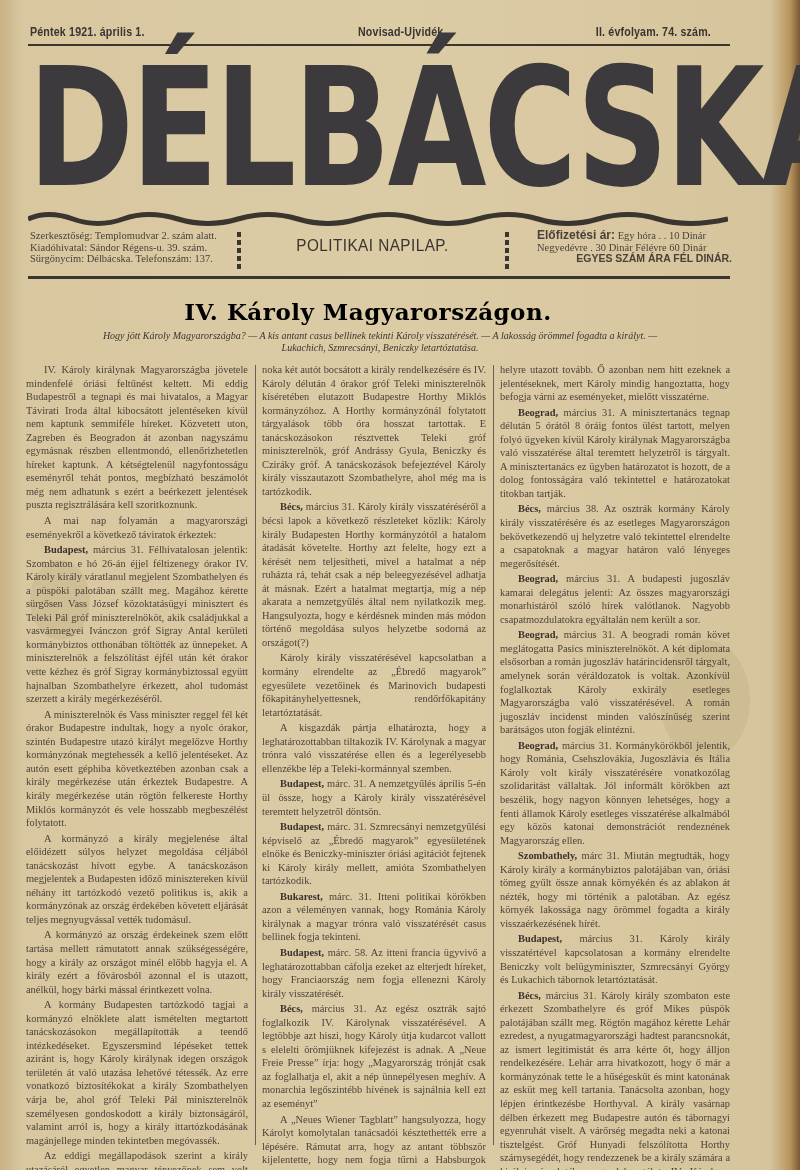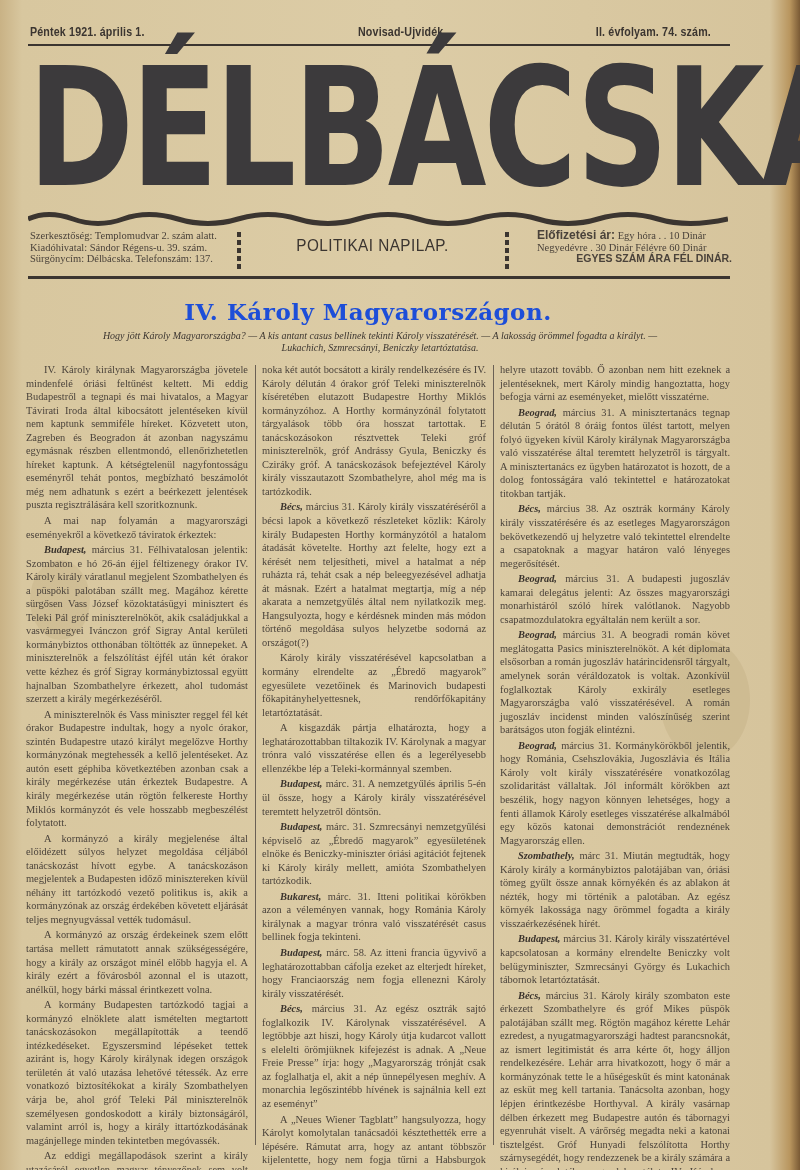--- a/index.html
+++ b/index.html
@@ -20,27 +20,27 @@
   .wave { position:absolute; top:210px; left:28px; width:700px; height:18px; }
   .infoblock { position:absolute; top:230px; font-size:10.5px; line-height:11.5px; color:#4a423a; }
   .infoL { left:30px; width:210px; }
   .infoR { left:537px; width:195px; }
   .infoR .b { font-weight:bold; font-family:"Liberation Sans", sans-serif; font-size:12px; }
   .center-title { position:absolute; top:236px; left:255px; width:235px; text-align:center;
     font-family:"Liberation Sans", sans-serif; font-size:17px; color:#3b3530; letter-spacing:0.5px; transform:scaleX(0.9); }
   .dots { position:absolute; top:232px; width:4px; }
   .dots i { display:block; width:4px; height:5px; background:#3b3530; margin-bottom:3px; }
   .headline { position:absolute; top:298px; left:0; width:736px; text-align:center;
-    font-family:"DejaVu Serif", serif; font-weight:bold; font-size:23px; color:#1d4ed8; letter-spacing:0.5px; }
+    font-family:"DejaVu Serif", serif; font-weight:bold; font-size:23px; color:#000000; letter-spacing:0.5px; }
   .subhead { position:absolute; top:330px; left:30px; width:700px; text-align:center;
     font-style:italic; font-size:10px; line-height:12px; color:#3b3530; }
   .col { position:absolute; top:363px; font-size:10.4px; line-height:13.55px; text-align:justify; color:#4b433b; }
   .col p { margin:0 0 2px 0; text-indent:18px; }
   .col p.nf { text-indent:0; }
-  .col b.pl { font-style:italic; font-weight:bold; color:#3a332c; }
+  .col b.pl { font-weight:bold; color:#3a332c; }
   .c1 { left:26px; width:222px; }
   .c2 { left:262px; width:224px; }
   .c3 { left:500px; width:230px; }
   .vsep { position:absolute; top:365px; width:1px; height:780px; background:#6a6055; }
   .stain { position:absolute; border-radius:50%; background:rgba(150,120,70,0.12); }
 </style>
 </head>
 <body>
 
 <div class="page">

